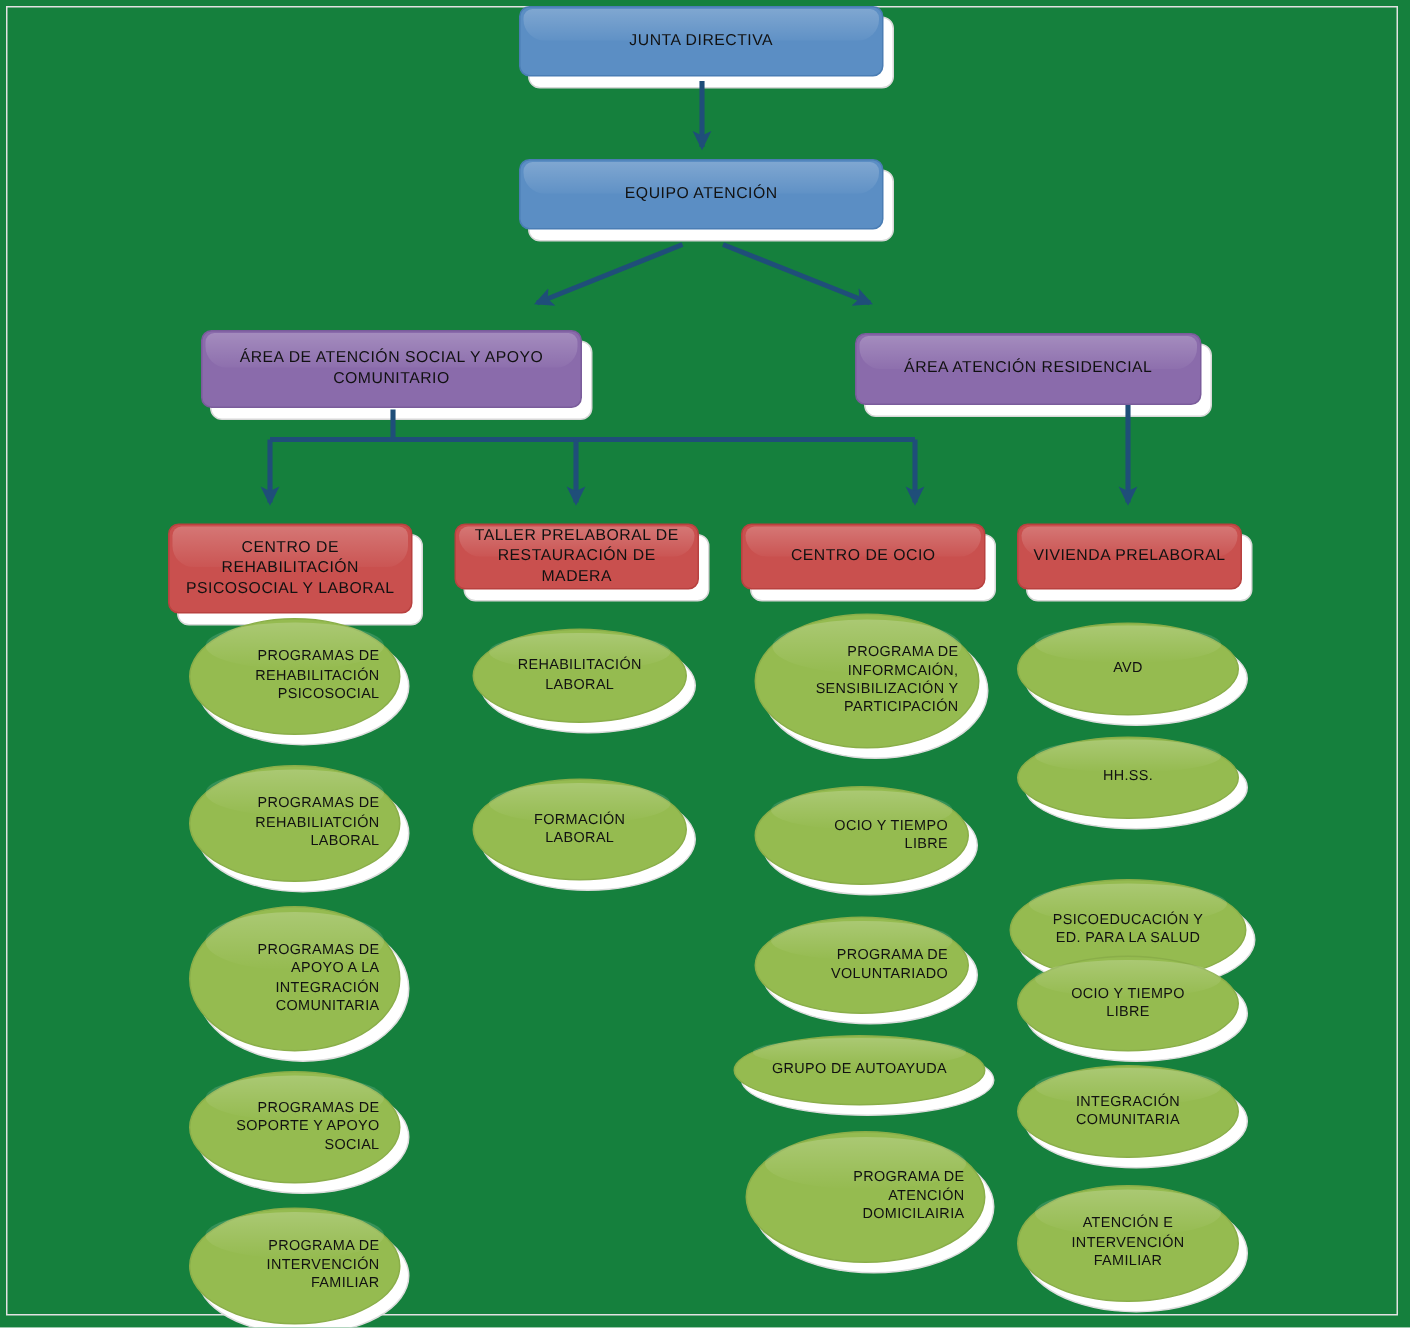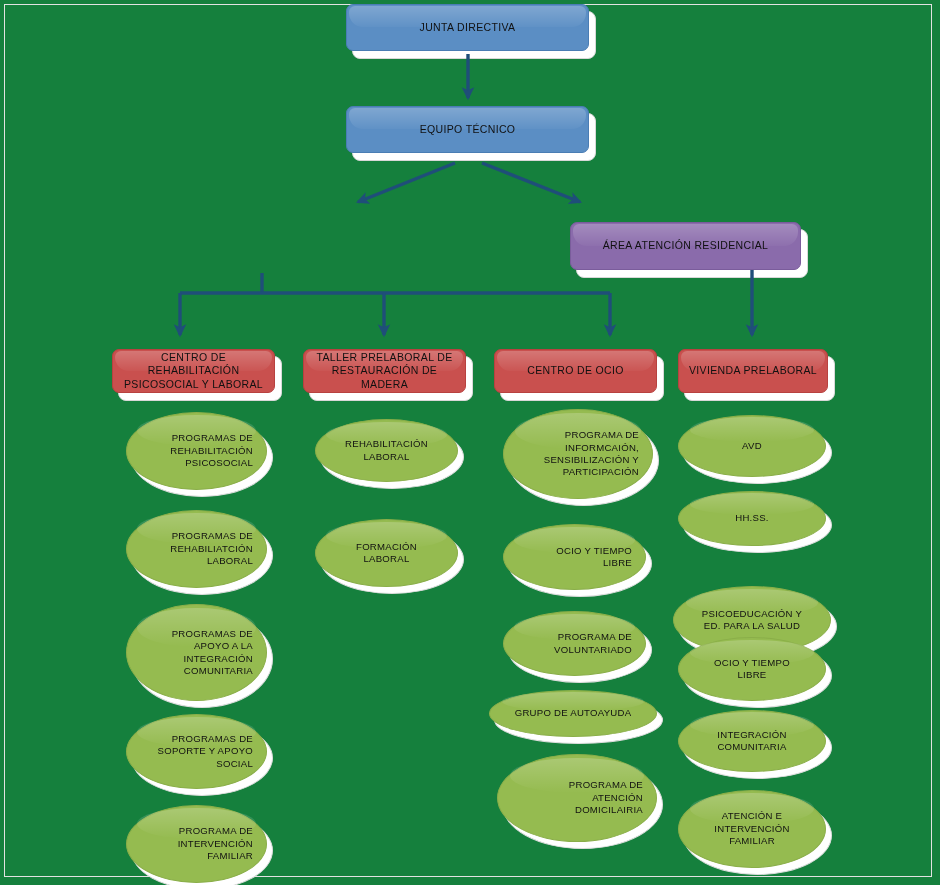--- a/index.html
+++ b/index.html
@@ -172,32 +172,39 @@
     <span class="shadow-plate"></span>
     <span class="fill-plate"></span>
     <span class="gloss"></span>
     <span class="node-label">JUNTA  DIRECTIVA</span>
   </div>
 
   <div class="rect blue" style="left:346px; top:106px; width:243px; height:47px;">
     <span class="shadow-plate"></span>
     <span class="fill-plate"></span>
     <span class="gloss"></span>
-    <span class="node-label">EQUIPO TÉCNICO</span>
-  </div>
-
+    <span class="node-label">EQUIPO ATENCIÓN</span>
+  </div>
+
+  <div class="rect purple" style="left:134px; top:220px; width:254px; height:52px;">
+    <span class="shadow-plate"></span>
+    <span class="fill-plate"></span>
+    <span class="gloss"></span>
+    <span class="node-label">ÁREA DE ATENCIÓN SOCIAL Y APOYO
+COMUNITARIO</span>
+  </div>
 
   <div class="rect purple" style="left:570px; top:222px; width:231px; height:48px;">
     <span class="shadow-plate"></span>
     <span class="fill-plate"></span>
     <span class="gloss"></span>
     <span class="node-label">ÁREA ATENCIÓN RESIDENCIAL</span>
   </div>
 
-  <div class="rect red" style="left:112px; top:349px; width:163px; height:44px;">
+  <div class="rect red" style="left:112px; top:349px; width:163px; height:60px;">
     <span class="shadow-plate"></span>
     <span class="fill-plate"></span>
     <span class="gloss"></span>
     <span class="node-label">CENTRO DE REHABILITACIÓN
 PSICOSOCIAL Y LABORAL</span>
   </div>
 
   <div class="rect red" style="left:303px; top:349px; width:163px; height:44px;">
     <span class="shadow-plate"></span>
     <span class="fill-plate"></span>

